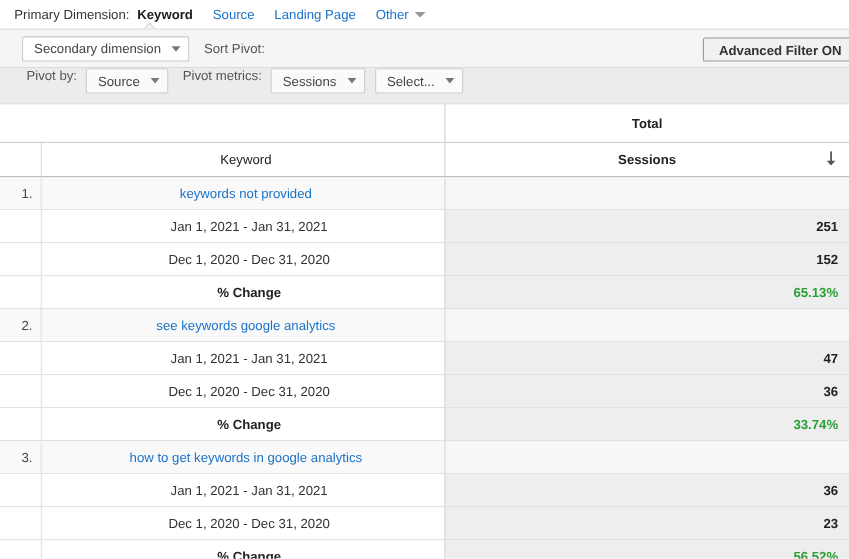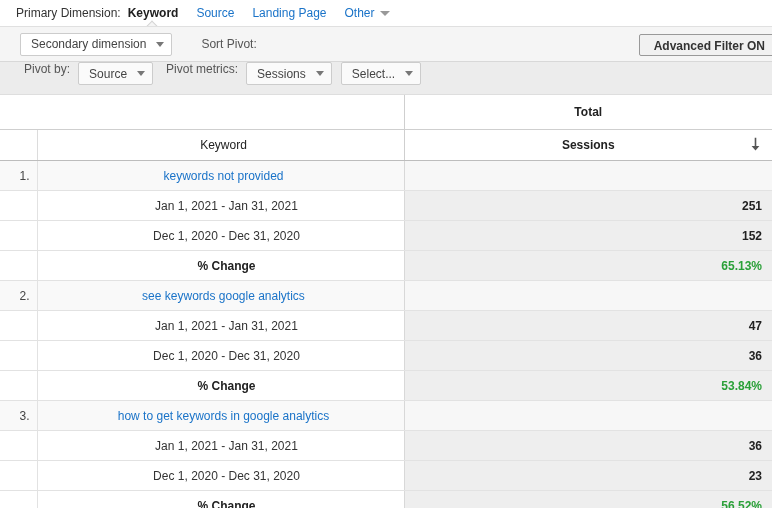--- a/index.html
+++ b/index.html
@@ -16,23 +16,22 @@
     overflow: hidden;
   }
 
   
   .primary-bar {
     position: relative;
     height: 26px;
     background: #ffffff;
     display: flex;
     align-items: center;
-    padding-left: 0;
-    box-sizing: border-box;
-    margin-left: 16px;
+    padding-left: 13px;
+    box-sizing: border-box;
   }
   .primary-label {
     font-size: 12px;
     color: #333333;
     margin-right: 7px;
   }
   .dim-tab {
     font-size: 12px;
     color: #1a73c8;
     margin-right: 18px;
@@ -86,21 +85,20 @@
   .toolbar-secondary {
     position: relative;
     height: 36px;
     background: #f5f5f5;
     border-top: 1px solid #e0e0e0;
     border-bottom: 1px solid #d8d8d8;
     display: flex;
     align-items: center;
     padding-left: 20px;
     box-sizing: border-box;
-    gap: 16px;
   }
   .select-box {
     display: inline-flex;
     align-items: center;
     height: 23px;
     background: #ffffff;
     border: 1px solid #cccccc;
     border-radius: 2px;
     padding: 0 7px 0 10px;
     box-sizing: border-box;
@@ -389,21 +387,21 @@
       <td class="val-cell">47</td>
     </tr>
     <tr class="data-row">
       <td class="idx-cell"></td>
       <td class="key-cell">Dec 1, 2020 - Dec 31, 2020</td>
       <td class="val-cell">36</td>
     </tr>
     <tr class="data-row change-row">
       <td class="idx-cell"></td>
       <td class="key-cell">% Change</td>
-      <td class="val-cell">53.84%</td>
+      <td class="val-cell">33.74%</td>
     </tr>
 
     <tr class="keyword-row">
       <td class="idx-cell">3.</td>
       <td class="key-cell">
         <span class="kw-link">how to get keywords in google analytics</span>
       </td>
       <td class="val-cell"></td>
     </tr>
     <tr class="data-row">

